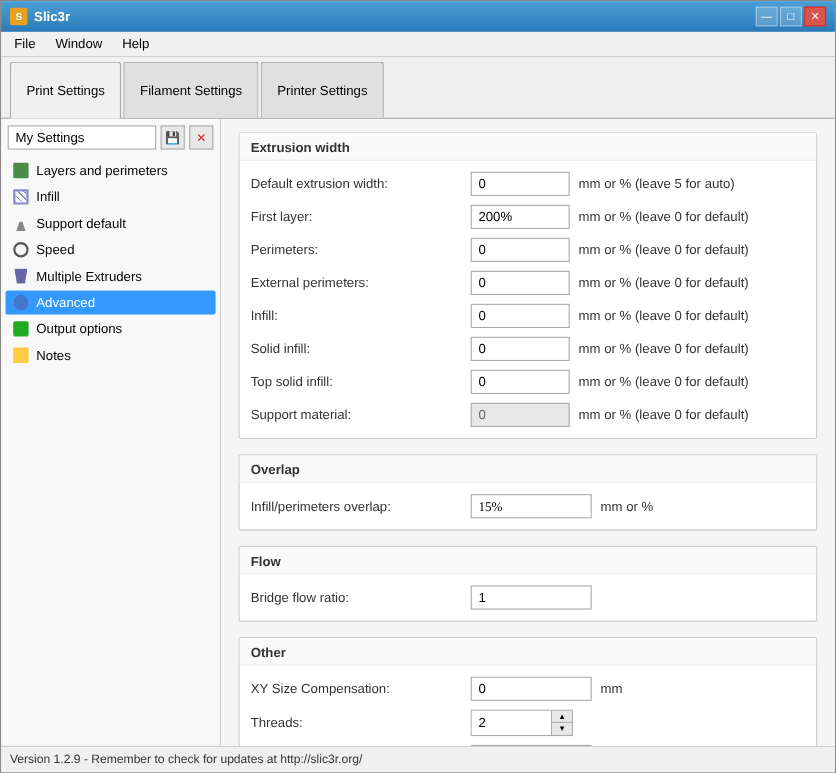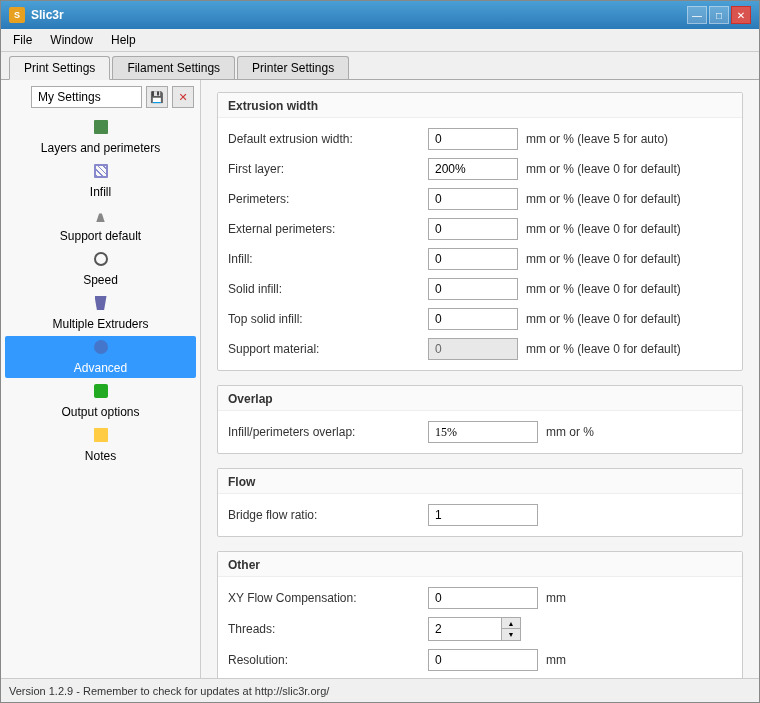--- a/index.html
+++ b/index.html
@@ -79,21 +79,21 @@
     }
     .tabs-bar {
       background: #f0f0f0;
       padding: 4px 8px 0 8px;
       display: flex;
       gap: 2px;
       flex-shrink: 0;
       border-bottom: 1px solid #aaa;
     }
     .tab {
-      padding: 4px 14px;
+      padding: 18px 14px;
       border: 1px solid #aaa;
       border-bottom: none;
       cursor: pointer;
       font-size: 12px;
       background: #e0e0e0;
       border-radius: 3px 3px 0 0;
     }
     .tab.active {
       background: #f0f0f0;
       border-bottom: 1px solid #f0f0f0;
@@ -123,42 +123,40 @@
       padding: 0 2px;
     }
     .settings-dropdown {
       flex: 1;
       padding: 3px 6px;
       border: 1px solid #aaa;
       background: white;
       font-size: 12px;
       appearance: none;
       cursor: pointer;
-      margin-left: 24px;
     }
     .icon-btn {
       width: 22px;
       height: 22px;
       border: 1px solid #aaa;
       background: #e8e8e8;
       cursor: pointer;
       display: flex;
       align-items: center;
       justify-content: center;
       font-size: 11px;
     }
     .sidebar-item {
       display: flex;
       align-items: center;
       gap: 6px;
       padding: 3px 6px;
       cursor: pointer;
       border-radius: 2px;
       font-size: 12px;
-      flex-direction: column;
     }
     .sidebar-item.active {
       background: #3399ff;
       color: white;
     }
     .sidebar-icon {
       width: 16px;
       height: 16px;
       flex-shrink: 0;
       display: flex;
@@ -435,21 +433,21 @@
             <input class="form-input" type="text" style="width: 110px;" value="1">
           </div>
         </div>
       </div>
 
       <div class="section">
         <div class="section-title">Other</div>
         <div class="section-body">
 
           <div class="form-row">
-            <span class="form-label">XY Flow Compensation:</span>
+            <span class="form-label">XY Size Compensation:</span>
             <input class="form-input" type="text" style="width: 110px;" value="0">
             <span class="form-hint">mm</span>
           </div>
 
           <div class="form-row">
             <span class="form-label">Threads:</span>
             <div class="spinbox-wrapper">
               <input class="spinbox-val" type="text" value="2" style="">
               <div class="spinbox-arrows">
                 <button class="spin-up">▲</button>

